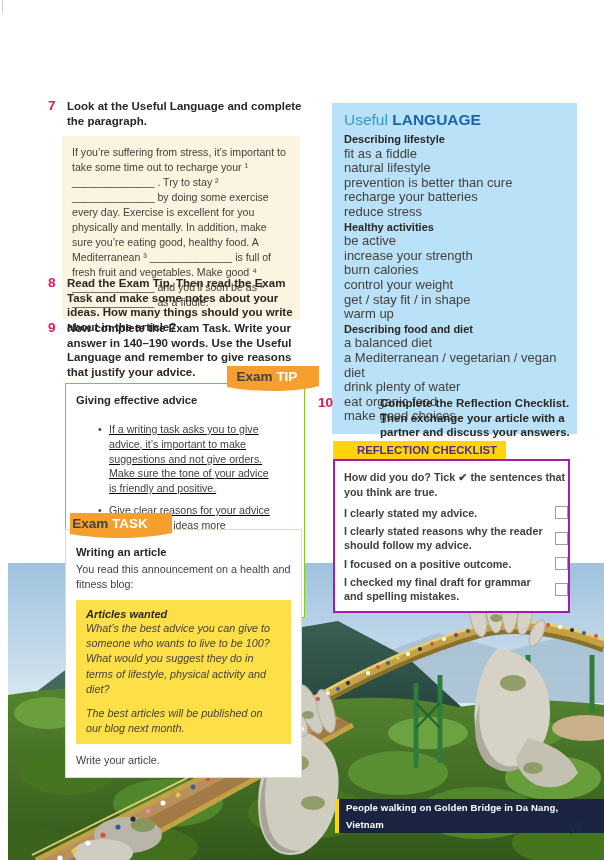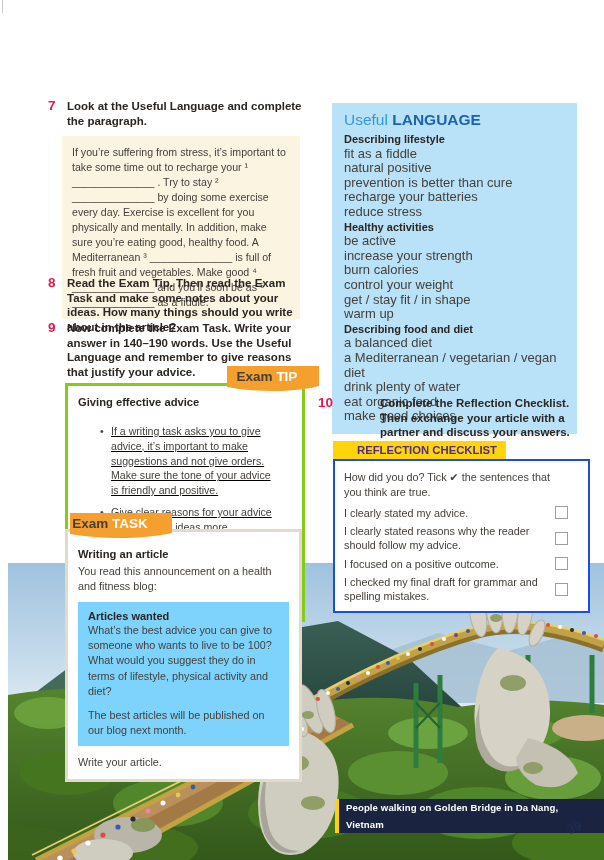--- a/index.html
+++ b/index.html
@@ -16,48 +16,48 @@
   .gap-box{position:absolute;left:62px;top:136px;width:218px;background:#fbf4e1;
            padding:9px 10px;color:#45403b;font-size:10.6px;line-height:1.42;}
 
   
   .exam-group{position:absolute;}
   .ribbon{position:absolute;width:80px;height:27px;}
   .ribbon svg{position:absolute;left:0;top:0;}
   .ribbon .rb-label{position:relative;display:block;text-align:center;font-size:13.5px;
            line-height:21px;color:#45403c;font-weight:bold;}
   .rb-label .rb-bold{color:#ffffff;}
-  .exam-box{background:#ffffff;border:3px solid #84cc16;padding:8px 10px 9px 10px;}
+  .exam-box{background:#ffffff;border:1px solid #84cc16;padding:8px 10px 9px 10px;}
   .exam-box.task{border-color:#e3dbc9;}
   .tip-head{color:#2b2622;font-weight:bold;font-size:11.2px;margin:2px 0 4px 0;}
   ul.tips{margin:16px;padding:0 0 0 6px;list-style:none;text-decoration:underline;}
   ul.tips li{position:relative;padding-left:11px;color:#45403b;font-size:10.6px;line-height:1.4;margin-bottom:7px;}
   ul.tips li:last-child{margin-bottom:0;}
   ul.tips li::before{content:"•";position:absolute;left:0;top:0;color:#45403b;}
   .task-p{color:#45403b;font-size:10.8px;line-height:1.4;margin:2px 0 0 0;}
-  .ann-box{background:#7dd3fc;padding:8px 10px;margin-top:8px;}
+  .ann-box{background:#fde047;padding:8px 10px;margin-top:8px;font-style:italic;}
   .ann-box .ann-h{color:#2b2622;font-weight:bold;font-size:11px;margin-bottom:1px;}
   .ann-box p{margin:0 0 9px 0;color:#45403b;font-size:10.8px;line-height:1.4;}
   .ann-box p:last-child{margin-bottom:0;}
   .task-outro{margin-top:9px;}
 
   
   .lang-box{position:absolute;left:332px;top:103px;width:221px;background:#b9e1f8;
             padding:8px 12px 10px 12px;}
   .lang-title{font-size:15.5px;margin-bottom:3px;}
   .lang-title .t1{color:#2e9ad5;}
   .lang-title .t2{color:#1b64ad;font-weight:bold;}
   .lang-h{color:#2b2622;font-weight:bold;font-size:11px;line-height:14.6px;}
   .lang-i{color:#45403b;font-size:13px;line-height:14.6px;}
 
   
   .rc-header{position:absolute;left:333px;top:441px;background:#ffd40a;color:#4f2b8f;
              font-weight:bold;font-size:11.3px;padding:3px 9px 3px 24px;z-index:3;}
   .rc-box{position:absolute;left:333px;top:459px;width:224px;background:#ffffff;
-          border:2px solid #1d4ed8;padding:9px 20px 8px 9px;z-index:2;}
+          border:2px solid #a21caf;padding:9px 0 8px 9px;z-index:2;font-weight:bold;}
   .rc-intro{color:#45403b;font-size:10.8px;line-height:1.38;margin-bottom:6px;}
   .rc-item{display:flex;align-items:center;gap:8px;margin-bottom:4px;}
   .rc-item:last-child{margin-bottom:0;}
   .rc-item .rc-t{color:#45403b;font-size:10.8px;line-height:1.32;flex:1;}
   .rc-cb{width:11px;height:11px;border:1.5px solid #97a0a9;background:#fff;flex:0 0 auto;}
 
   
   .photo{position:absolute;left:8px;top:563px;width:596px;height:297px;overflow:hidden;}
   .photo svg{display:block;}
   .caption{position:absolute;left:327px;top:236px;display:flex;align-items:stretch;z-index:4;}
@@ -289,21 +289,21 @@
         <p>The best articles will be published on our blog next month.</p>
       </div>
       <p class="task-p task-outro">Write your article.</p>
     </div>
   </div>
 
   <div class="lang-box">
     <div class="lang-title"><span class="t1">Useful </span><span class="t2">LANGUAGE</span></div>
     <div class="lang-h">Describing lifestyle</div>
     <div class="lang-i">fit as a fiddle</div>
-    <div class="lang-i">natural positive</div>
+    <div class="lang-i">natural lifestyle</div>
     <div class="lang-i">prevention is better than cure</div>
     <div class="lang-i">recharge your batteries</div>
     <div class="lang-i">reduce stress</div>
     <div class="lang-h">Healthy activities</div>
     <div class="lang-i">be active</div>
     <div class="lang-i">increase your strength</div>
     <div class="lang-i">burn calories</div>
     <div class="lang-i">control your weight</div>
     <div class="lang-i">get / stay fit / in shape</div>
     <div class="lang-i">warm up</div>

